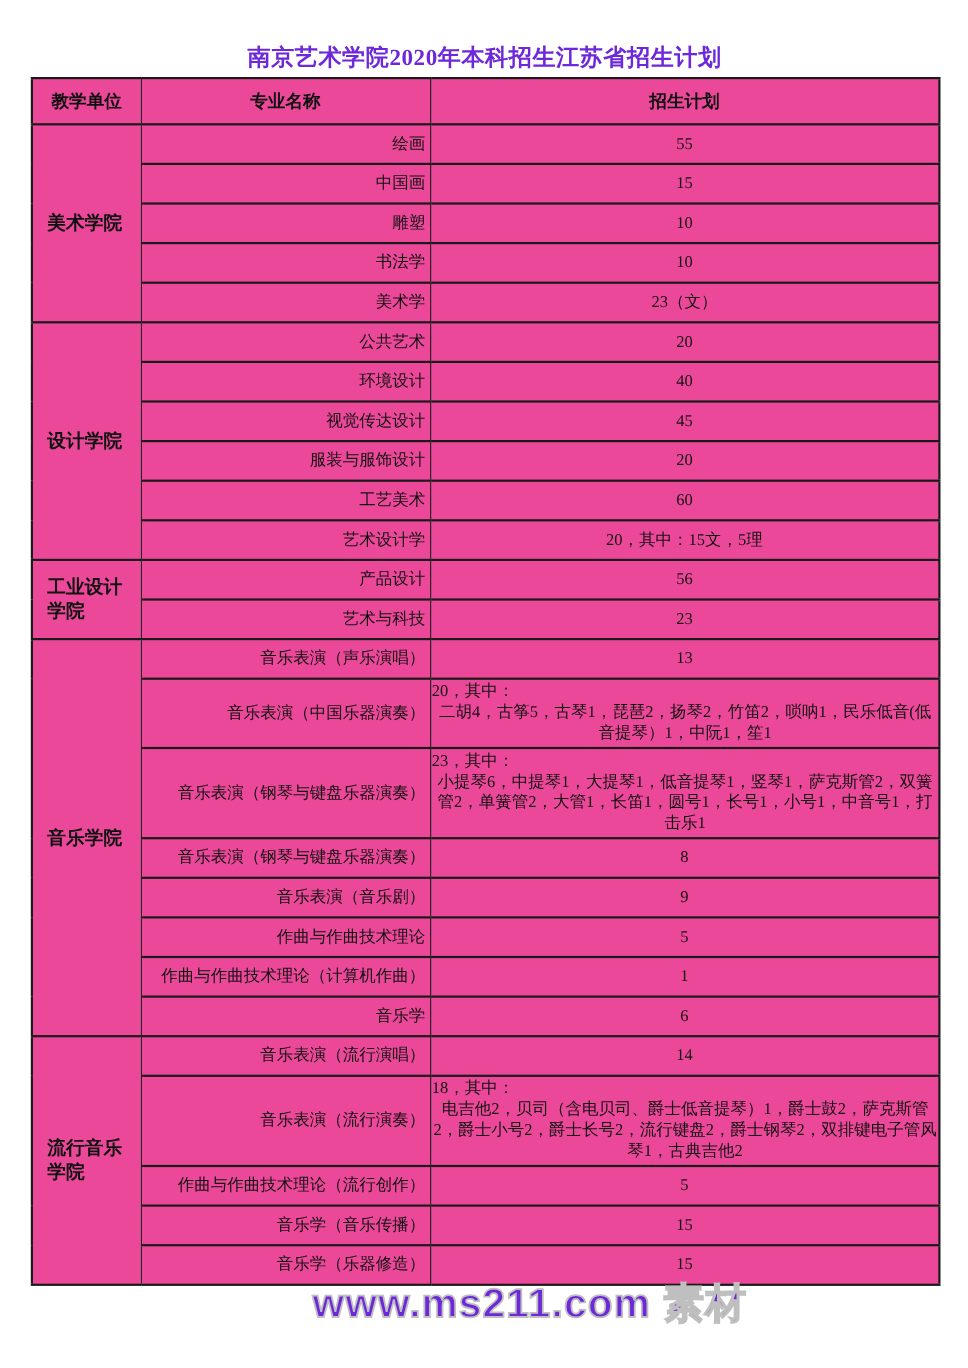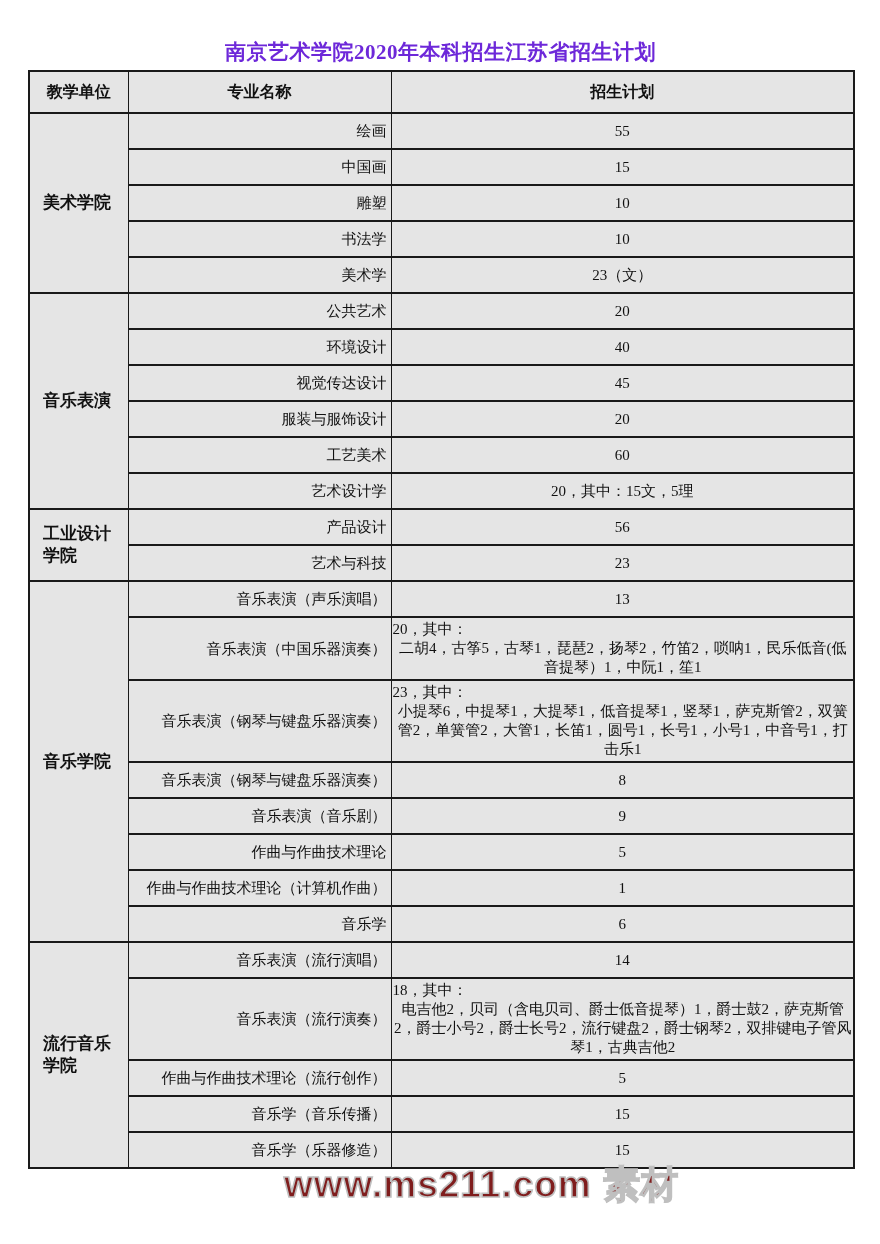--- a/index.html
+++ b/index.html
@@ -28,21 +28,21 @@
   }
   table.admission col.c-unit  { width: 99px; }
   table.admission col.c-major { width: 263px; }
   table.admission col.c-plan  { width: 463px; }
   table.admission th, table.admission td {
     border-left: 1px solid #1a1a1a;
     border-right: 1px solid #1a1a1a;
     border-top: 2px solid #1a1a1a;
     border-bottom: 2px solid #1a1a1a;
     vertical-align: middle;
-    background: #e5e5e5;
+    background: #ec4899;
   }
   table.admission { border: 2px solid #1a1a1a; }
   thead tr { height: 42px; }
   tbody tr { height: 36px; }
   th {
     font-size: 16px;
     font-weight: bold;
     text-align: center;
   }
   td.unit {
@@ -65,21 +65,21 @@
   }
   td.plan .plan-top { text-align: left; }
   td.plan .plan-detail { text-align: center; padding-left: 1px; }
   .watermark {
     position: absolute;
     left: 284px; top: 1160px;
     font-family: "Liberation Sans", "DejaVu Sans", sans-serif;
     font-size: 37px;
     font-weight: bold;
     letter-spacing: 1px;
-    color: #7f1d1d;
+    color: #6d28d9;
     -webkit-text-stroke: 1.6px #bfbfbf;
     white-space: nowrap;
     z-index: 5;
     pointer-events: none;
   }
 </style>
 </head>
 <body>
 
 <div class="page-title">南京艺术学院2020年本科招生江苏省招生计划</div>
@@ -115,21 +115,21 @@
     <tr>
       <td class="major">书法学</td>
       <td class="plan">10</td>
     </tr>
     <tr>
       <td class="major">美术学</td>
       <td class="plan">23（文）</td>
     </tr>
 
     <tr>
-      <td class="unit" rowspan="6">音乐表演</td>
+      <td class="unit" rowspan="6">设计学院</td>
       <td class="major">公共艺术</td>
       <td class="plan">20</td>
     </tr>
     <tr>
       <td class="major">环境设计</td>
       <td class="plan">40</td>
     </tr>
     <tr>
       <td class="major">视觉传达设计</td>
       <td class="plan">45</td>

